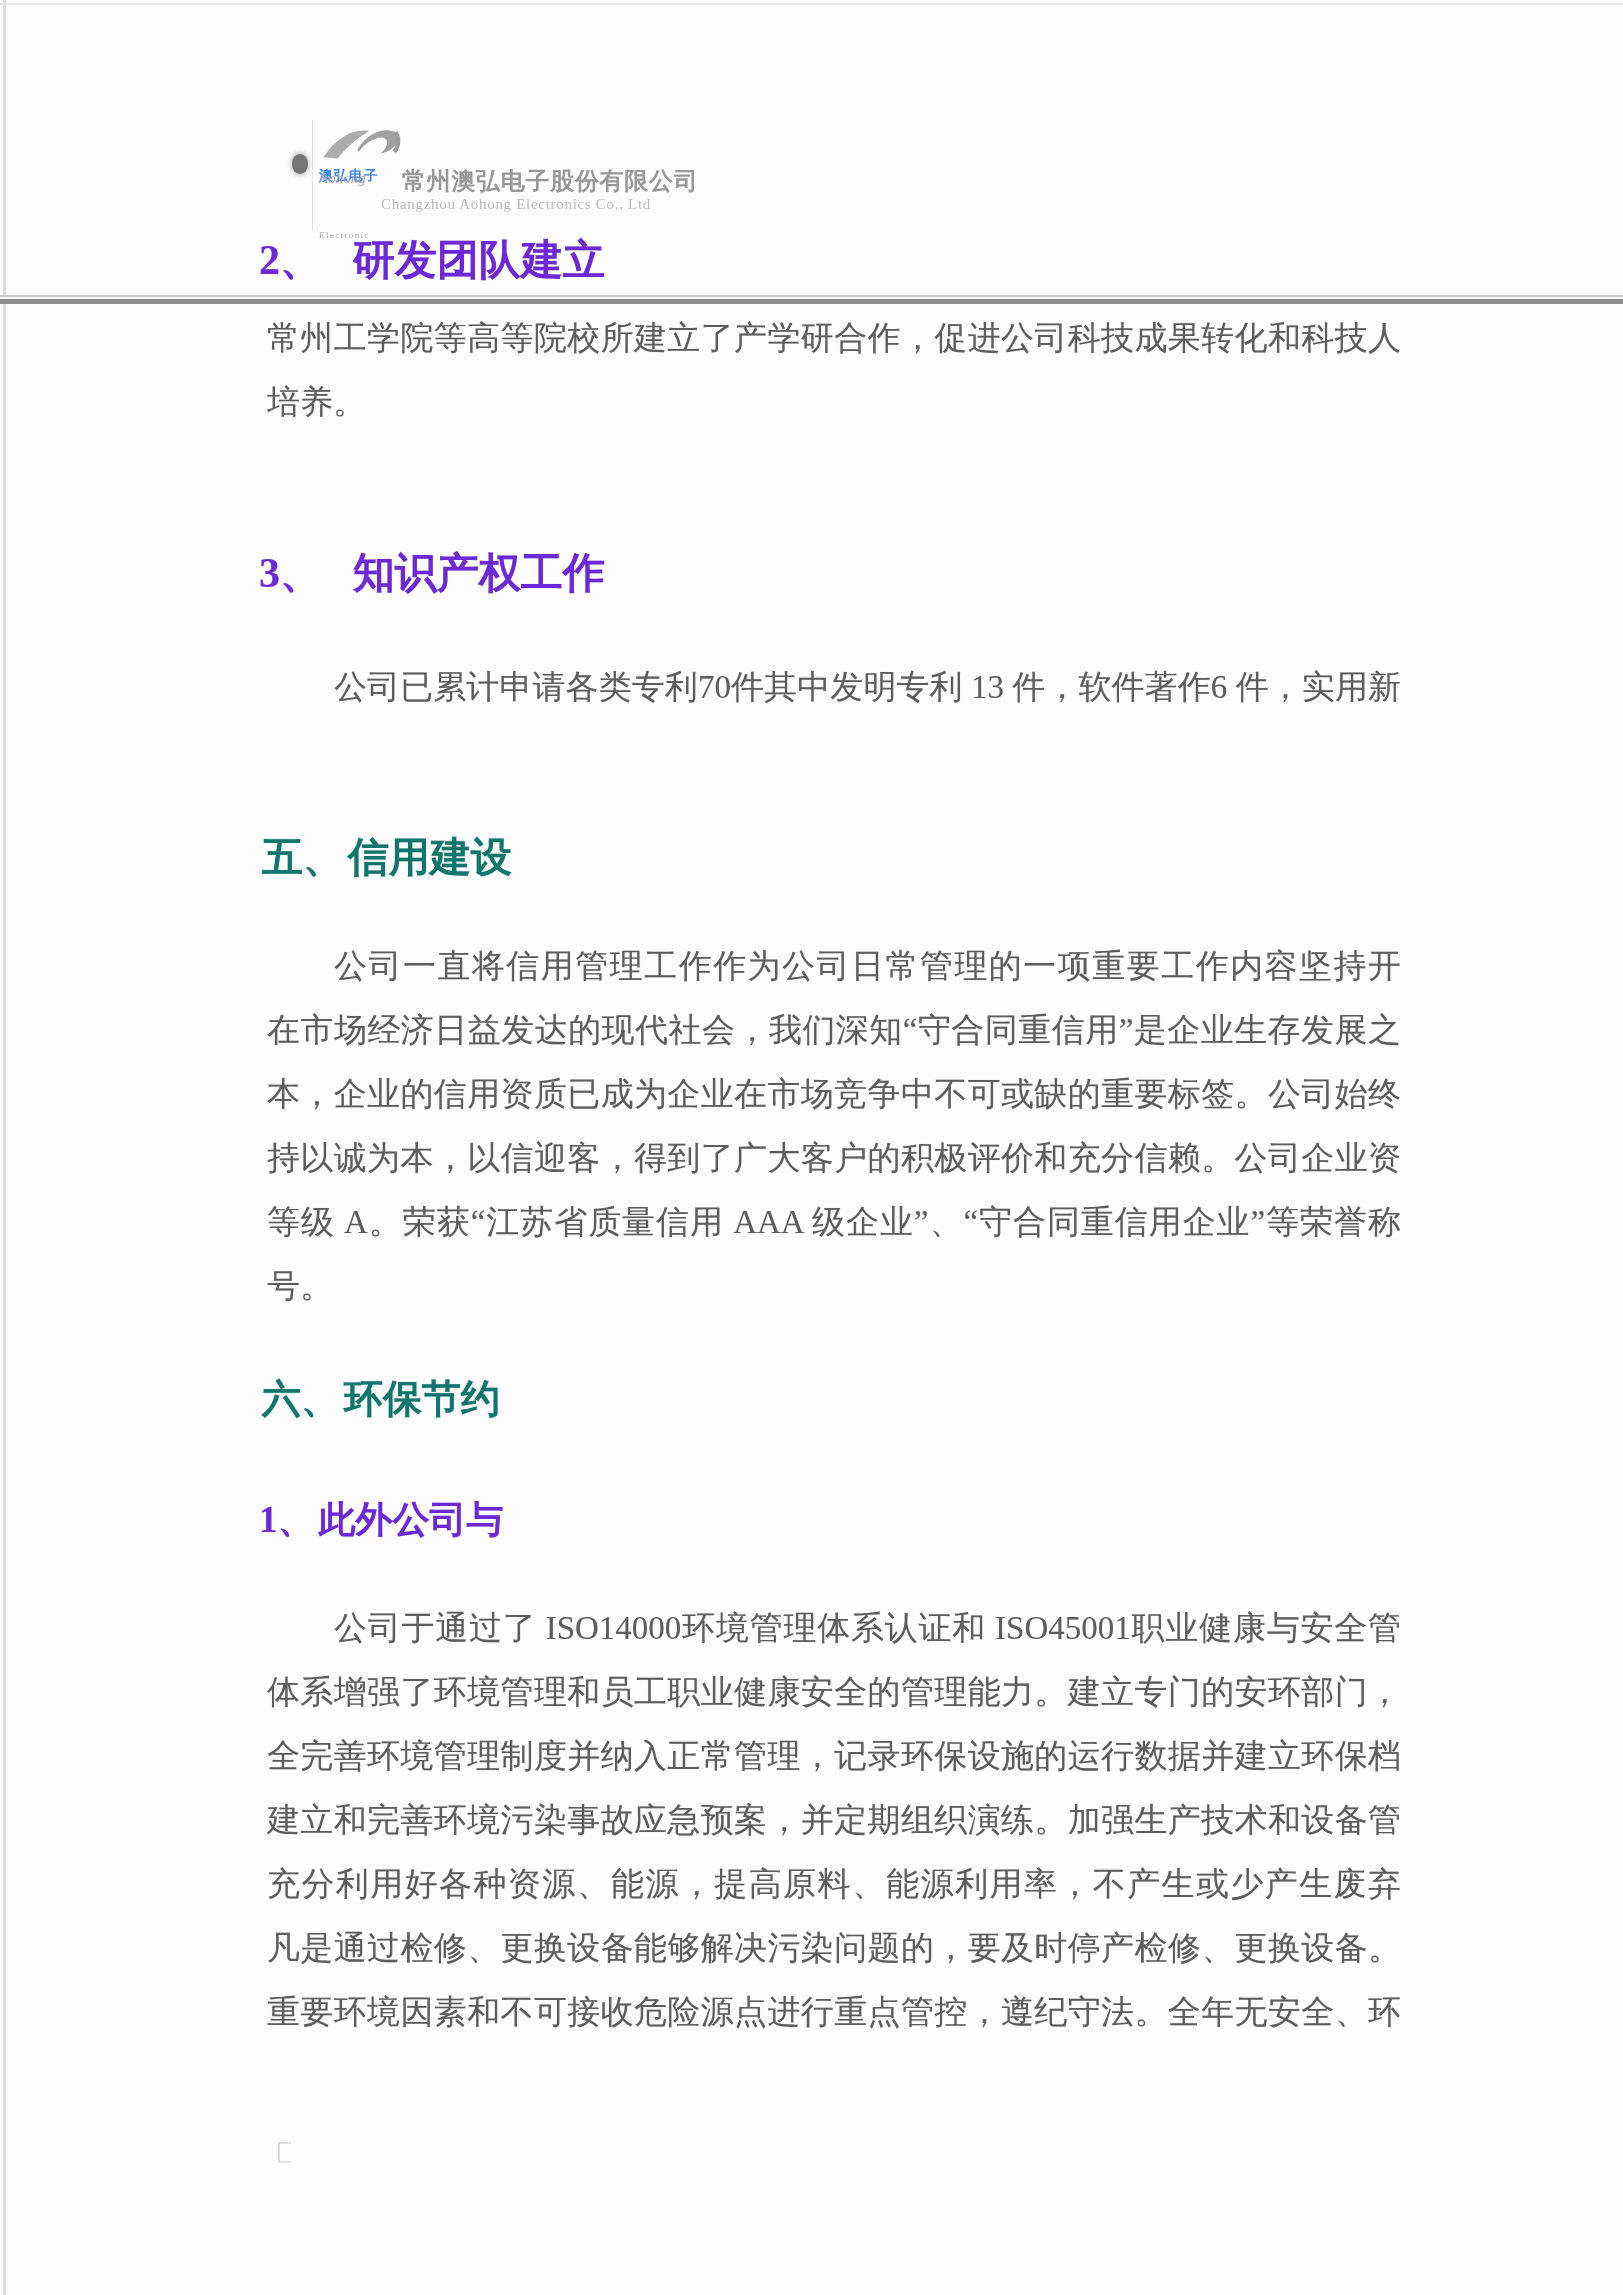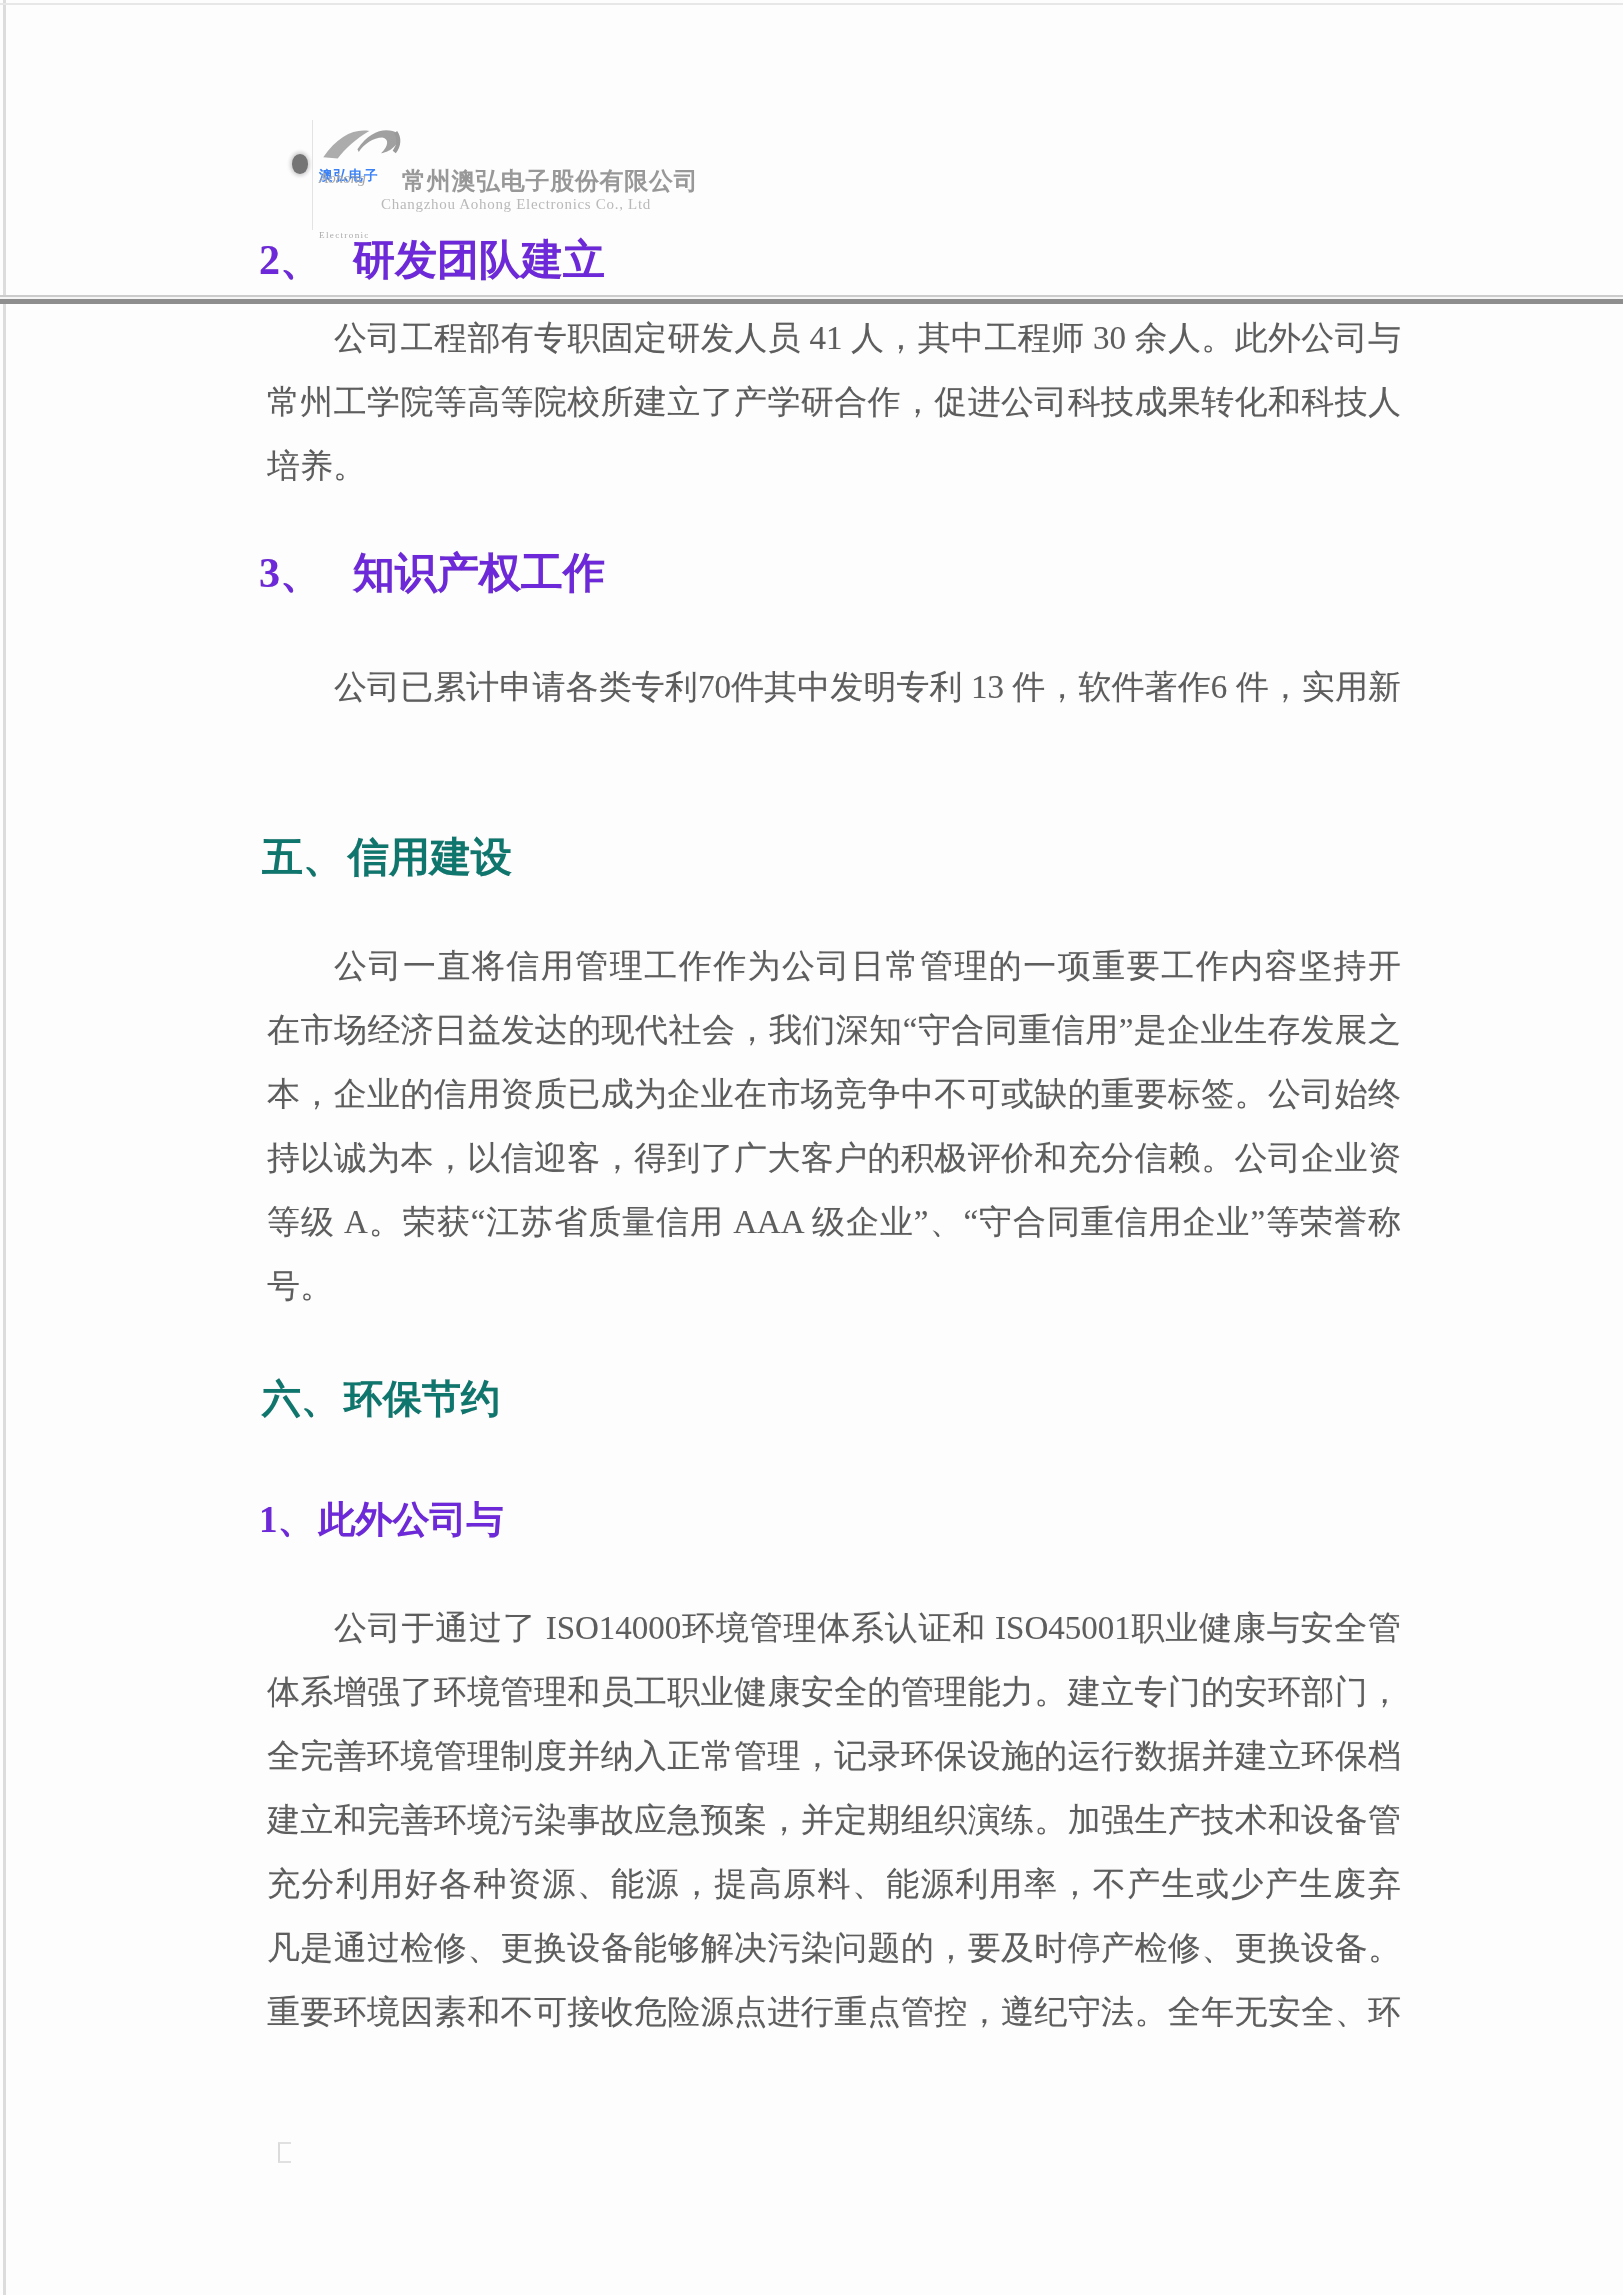--- a/index.html
+++ b/index.html
@@ -84,21 +84,20 @@
   <div class="enbig">Changzhou Aohong Electronics Co., Ltd</div>
 </div>
 
 <div id="h2" class="h-song">
   <span class="hnum2">2、</span><span>研发团队建立</span>
 </div>
 
 <div class="rule"></div>
 
 <div id="p1" class="para">
-  <div class="ln first">公司工程部有专职固定研发人员 41 人，其中工程师 30 余人。此外公司与</div>
   <div class="ln">常州工学院等高等院校所建立了产学研合作，促进公司科技成果转化和科技人才</div>
   <div class="ln last">培养。</div>
 </div>
 
 <div id="h3" class="h-song">
   <span class="hnum2">3、</span><span>知识产权工作</span>
 </div>
 
 <div id="p2" class="para">
   <div class="ln first">公司已累计申请各类专利70件其中发明专利 13 件，软件著作6 件，实用新</div>

